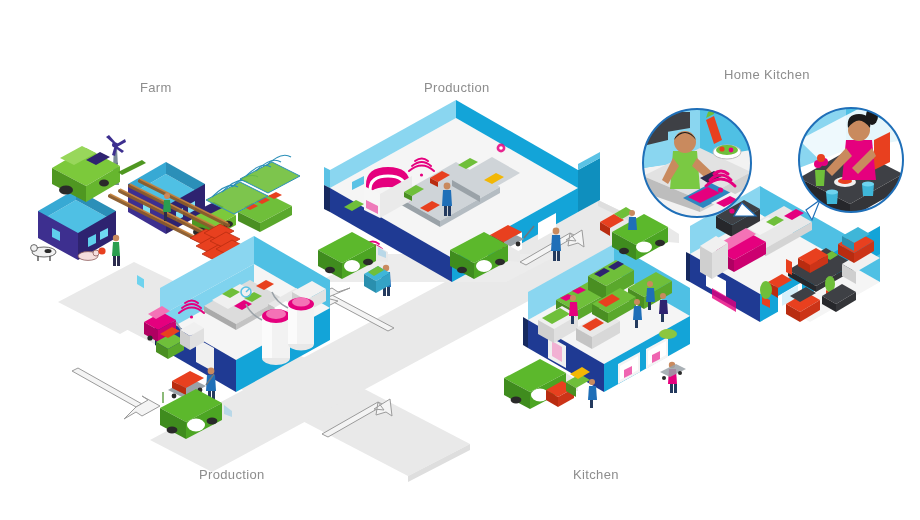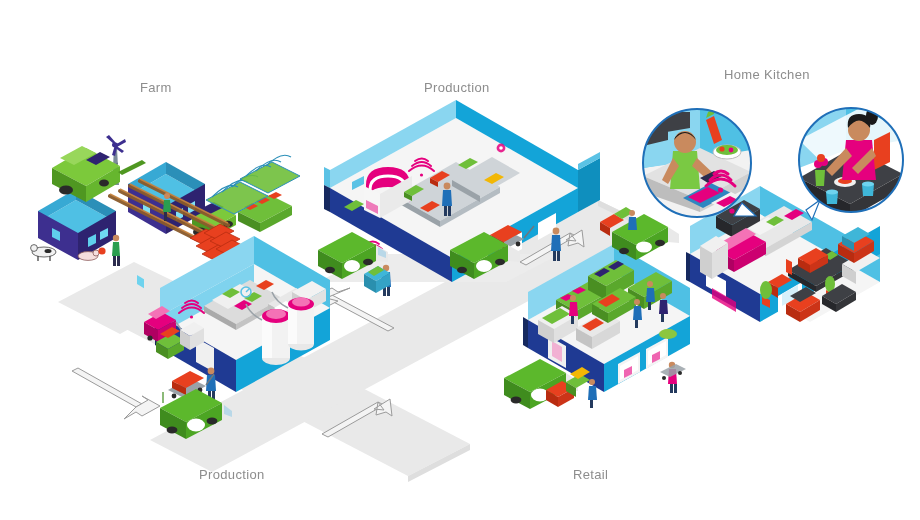--- a/index.html
+++ b/index.html
@@ -765,15 +765,15 @@
         </g>
         <circle cx="851" cy="160" r="52" fill="none" stroke="#1f6fb8" stroke-width="2"></circle>
       </g>
     </g>
   </svg>
 
   <div class="lbl" style="left:140px;top:80px">Farm</div>
   <div class="lbl" style="left:424px;top:80px">Production</div>
   <div class="lbl" style="left:724px;top:67px">Home Kitchen</div>
   <div class="lbl" style="left:199px;top:467px">Production</div>
-  <div class="lbl" style="left:573px;top:467px">Retail</div>
+  <div class="lbl" style="left:573px;top:467px">Kitchen</div>
 
 </div>
 
 </body></html>

